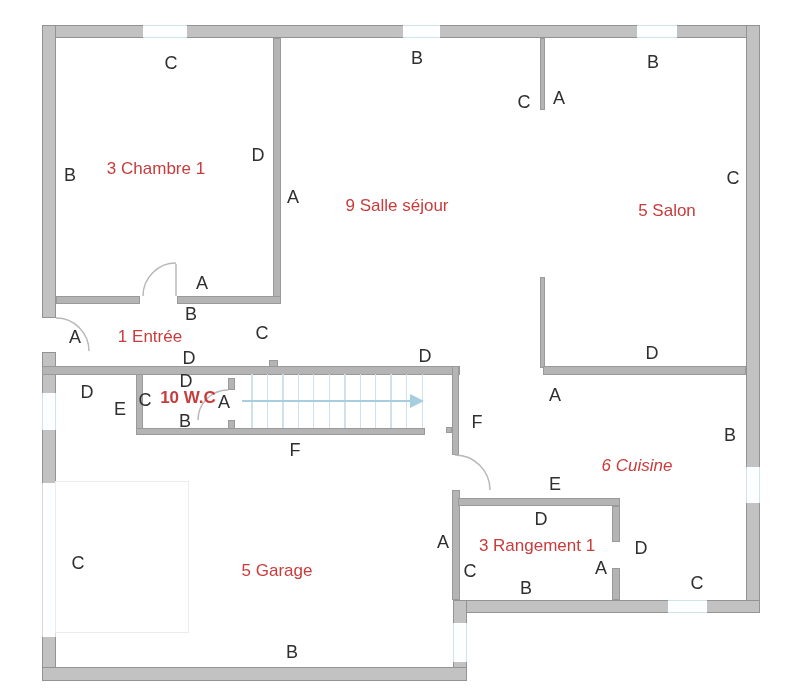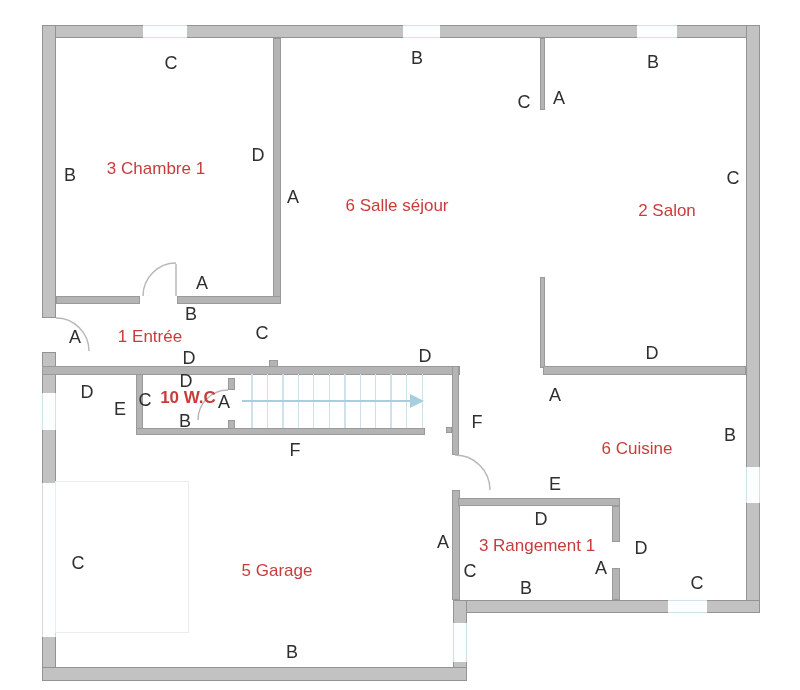--- a/index.html
+++ b/index.html
@@ -85,25 +85,25 @@
 
   <svg class="doors" width="800" height="690" viewBox="0 0 800 690">
     <path d="M 56 318 A 33 33 0 0 1 89 351"></path>
     <path d="M 176 296 L 176 264"></path>
     <path d="M 143 296 A 33 33 0 0 1 176 263"></path>
     <path d="M 228 390 A 30 30 0 0 0 198 420"></path>
     <path d="M 455 455 A 35 35 0 0 1 490 490"></path>
   </svg>
 
   <span class="room" style="left:156px;top:158px;margin-top:10px;">3 Chambre 1</span>
-  <span class="room" style="left:397px;top:205px;">6 Salle séjour</span>
-  <span class="room" style="left:667px;top:210px;">2 Salon</span>
+  <span class="room" style="left:397px;top:205px;">9 Salle séjour</span>
+  <span class="room" style="left:667px;top:210px;">5 Salon</span>
   <span class="room" style="left:150px;top:336px;">1 Entrée</span>
   <span class="room" style="left:188px;top:397px;font-weight:bold;">10 W.C</span>
-  <span class="room" style="left:637px;top:448px;">6 Cuisine</span>
+  <span class="room" style="left:637px;top:465px;font-style:italic;">6 Cuisine</span>
   <span class="room" style="left:537px;top:545px;">3 Rangement 1</span>
   <span class="room" style="left:277px;top:570px;">5 Garage</span>
 
   <span class="lbl" style="left:171px;top:63px;">C</span>
   <span class="lbl" style="left:417px;top:58px;">B</span>
   <span class="lbl" style="left:653px;top:62px;">B</span>
   <span class="lbl" style="left:70px;top:175px;">B</span>
   <span class="lbl" style="left:258px;top:155px;">D</span>
   <span class="lbl" style="left:293px;top:197px;">A</span>
   <span class="lbl" style="left:524px;top:102px;">C</span>

